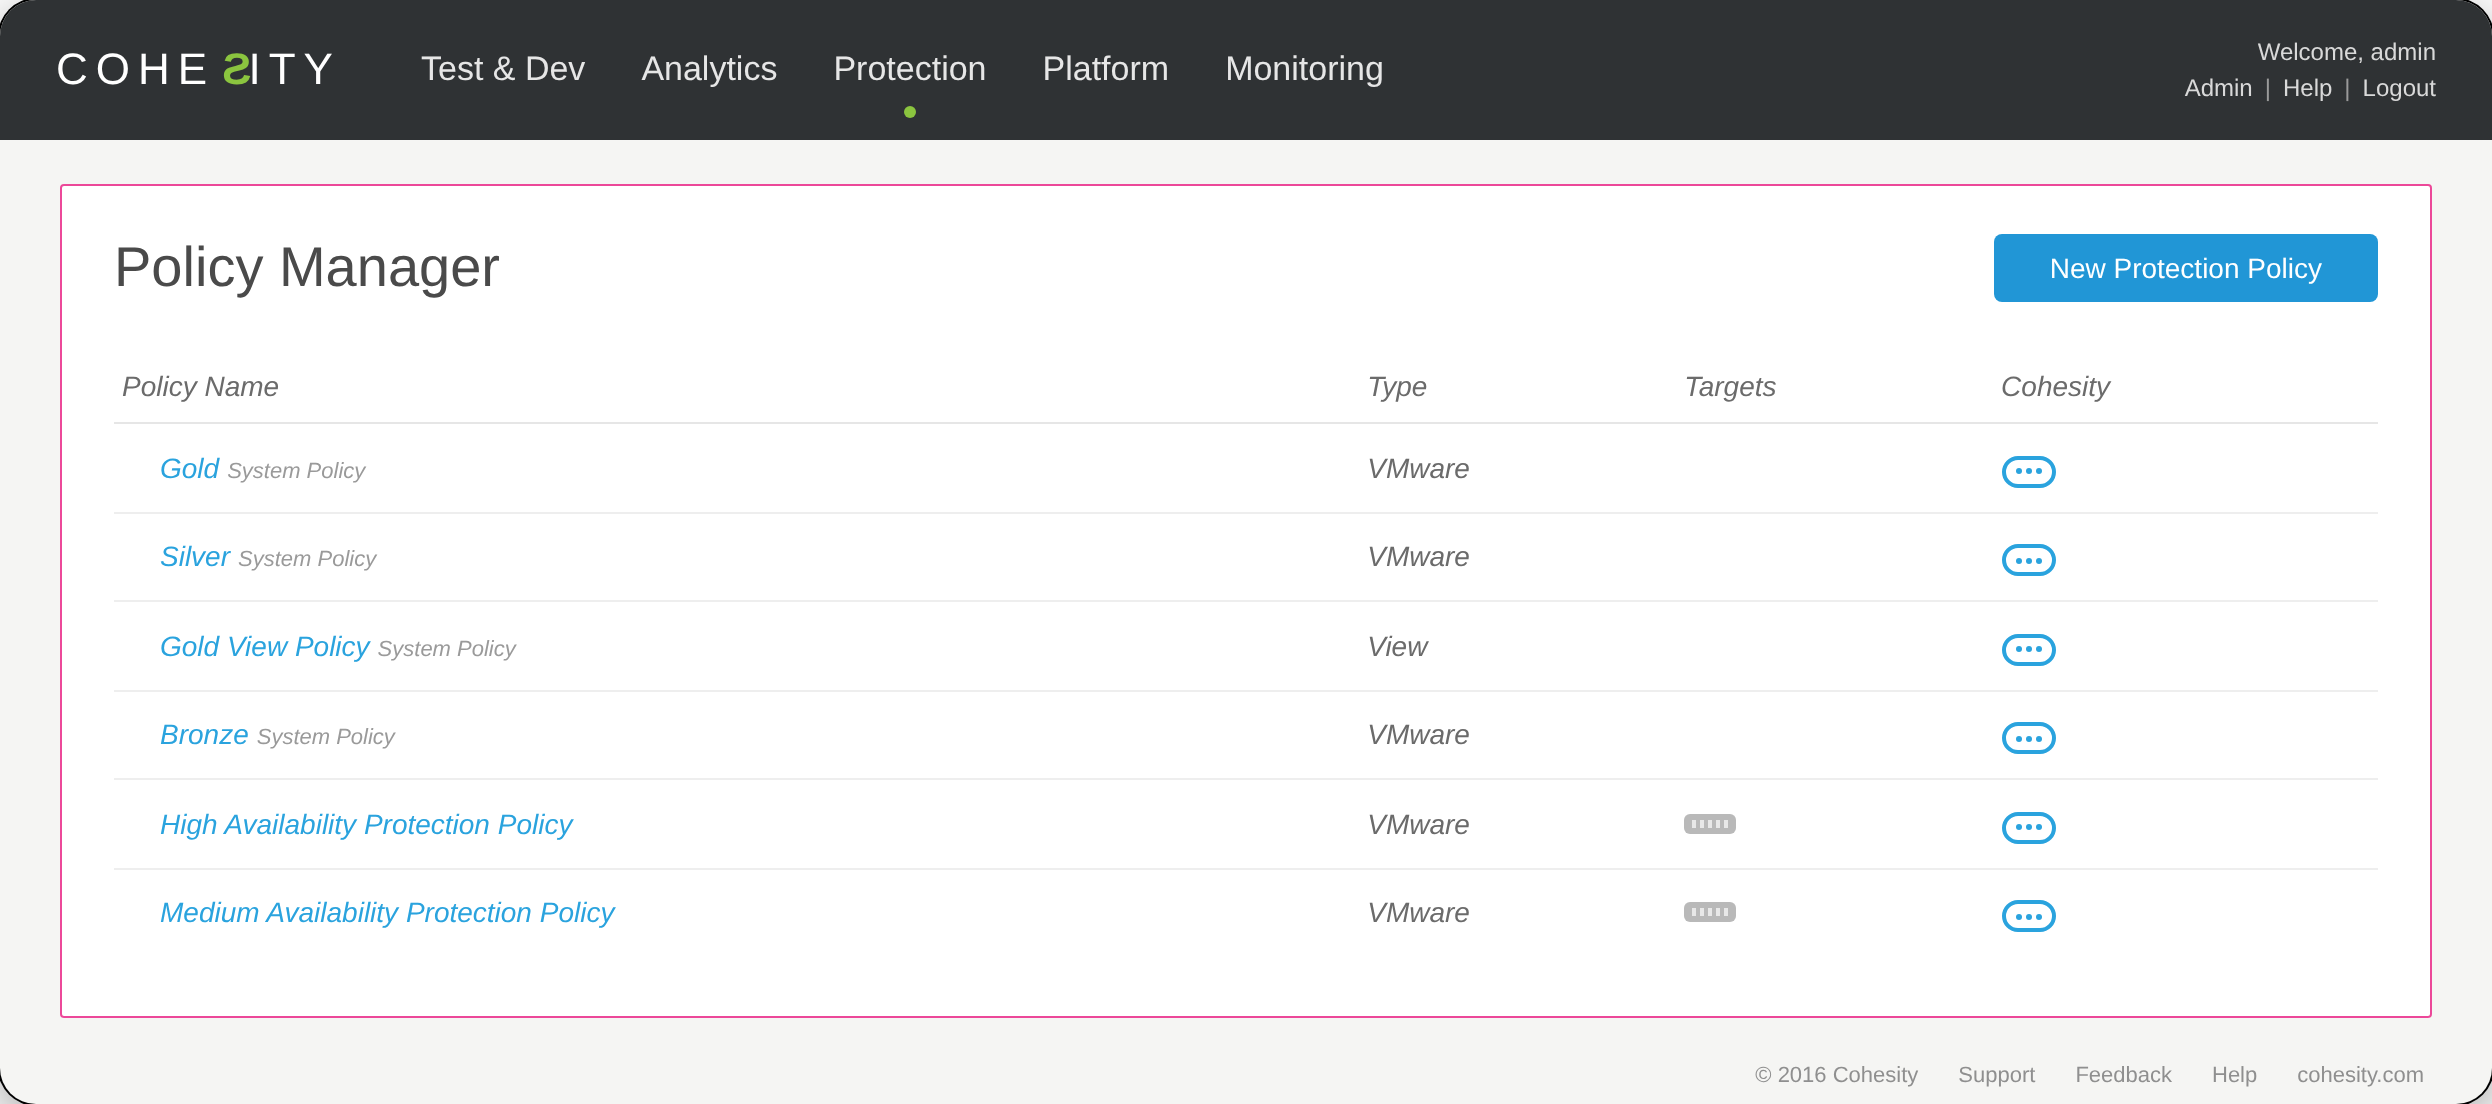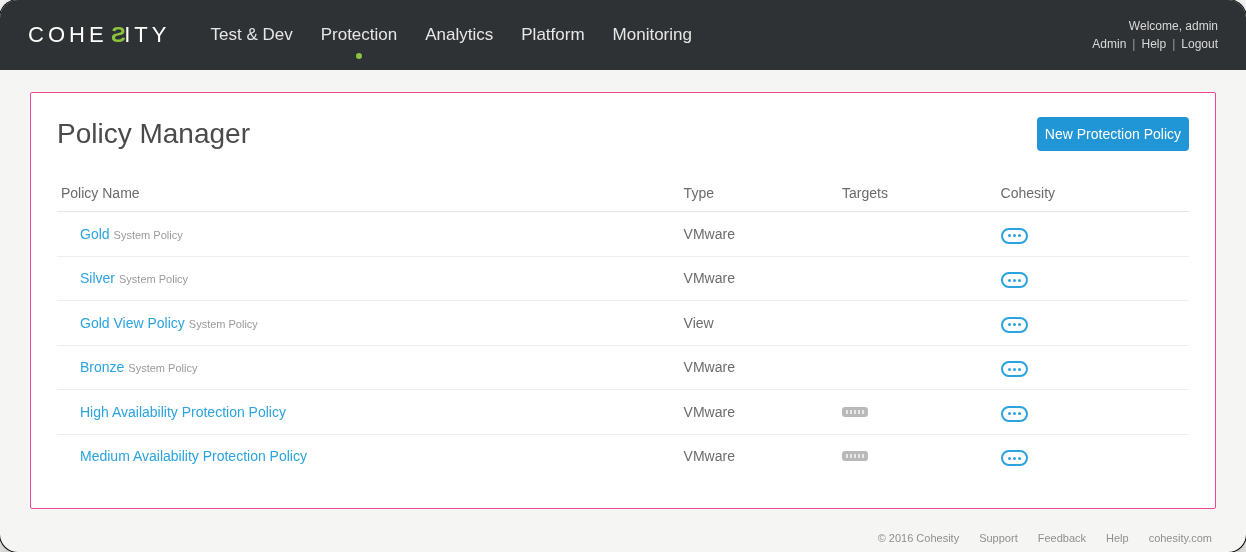--- a/index.html
+++ b/index.html
@@ -100,27 +100,28 @@
       font-size: 28px;
       font-weight: 400;
       color: #4a4a4a;
     }
     .btn-primary {
       margin-left: auto;
       background: #2196d6;
       color: #fff;
       border: none;
       border-radius: 4px;
-      padding: 9px 8px;
+      padding: 9px 28px;
       font-size: 14px;
       cursor: pointer;
     }
     .table {
       width: 100%;
       border-collapse: collapse;
+      font-style: italic;
     }
     .table thead th {
       text-align: left;
       font-weight: 400;
       color: #6b6b6b;
       font-size: 14px;
       padding: 8px 4px 10px 4px;
       border-bottom: 1px solid #e6e6e6;
     }
     .table tbody td {
@@ -194,22 +195,22 @@
 
 <div class="window">
   <div class="topbar">
     <div class="logo">
       <span>COHE</span>
         <span class="s">S</span>
         <span>ITY</span>
     </div>
     <div class="nav" id="main-nav">
         <div class="nav-item">Test &amp; Dev</div>
+        <div class="nav-item">Analytics</div>
         <div class="nav-item active">Protection</div>
-        <div class="nav-item">Analytics</div>
         <div class="nav-item">Platform</div>
         <div class="nav-item">Monitoring</div>
       </div>
     <div class="topright">
       <div>Welcome, admin</div>
       <div class="links">
         <span>Admin</span><span class="sep">|</span><span>Help</span><span class="sep">|</span><span>Logout</span>
       </div>
     </div>
   </div>

